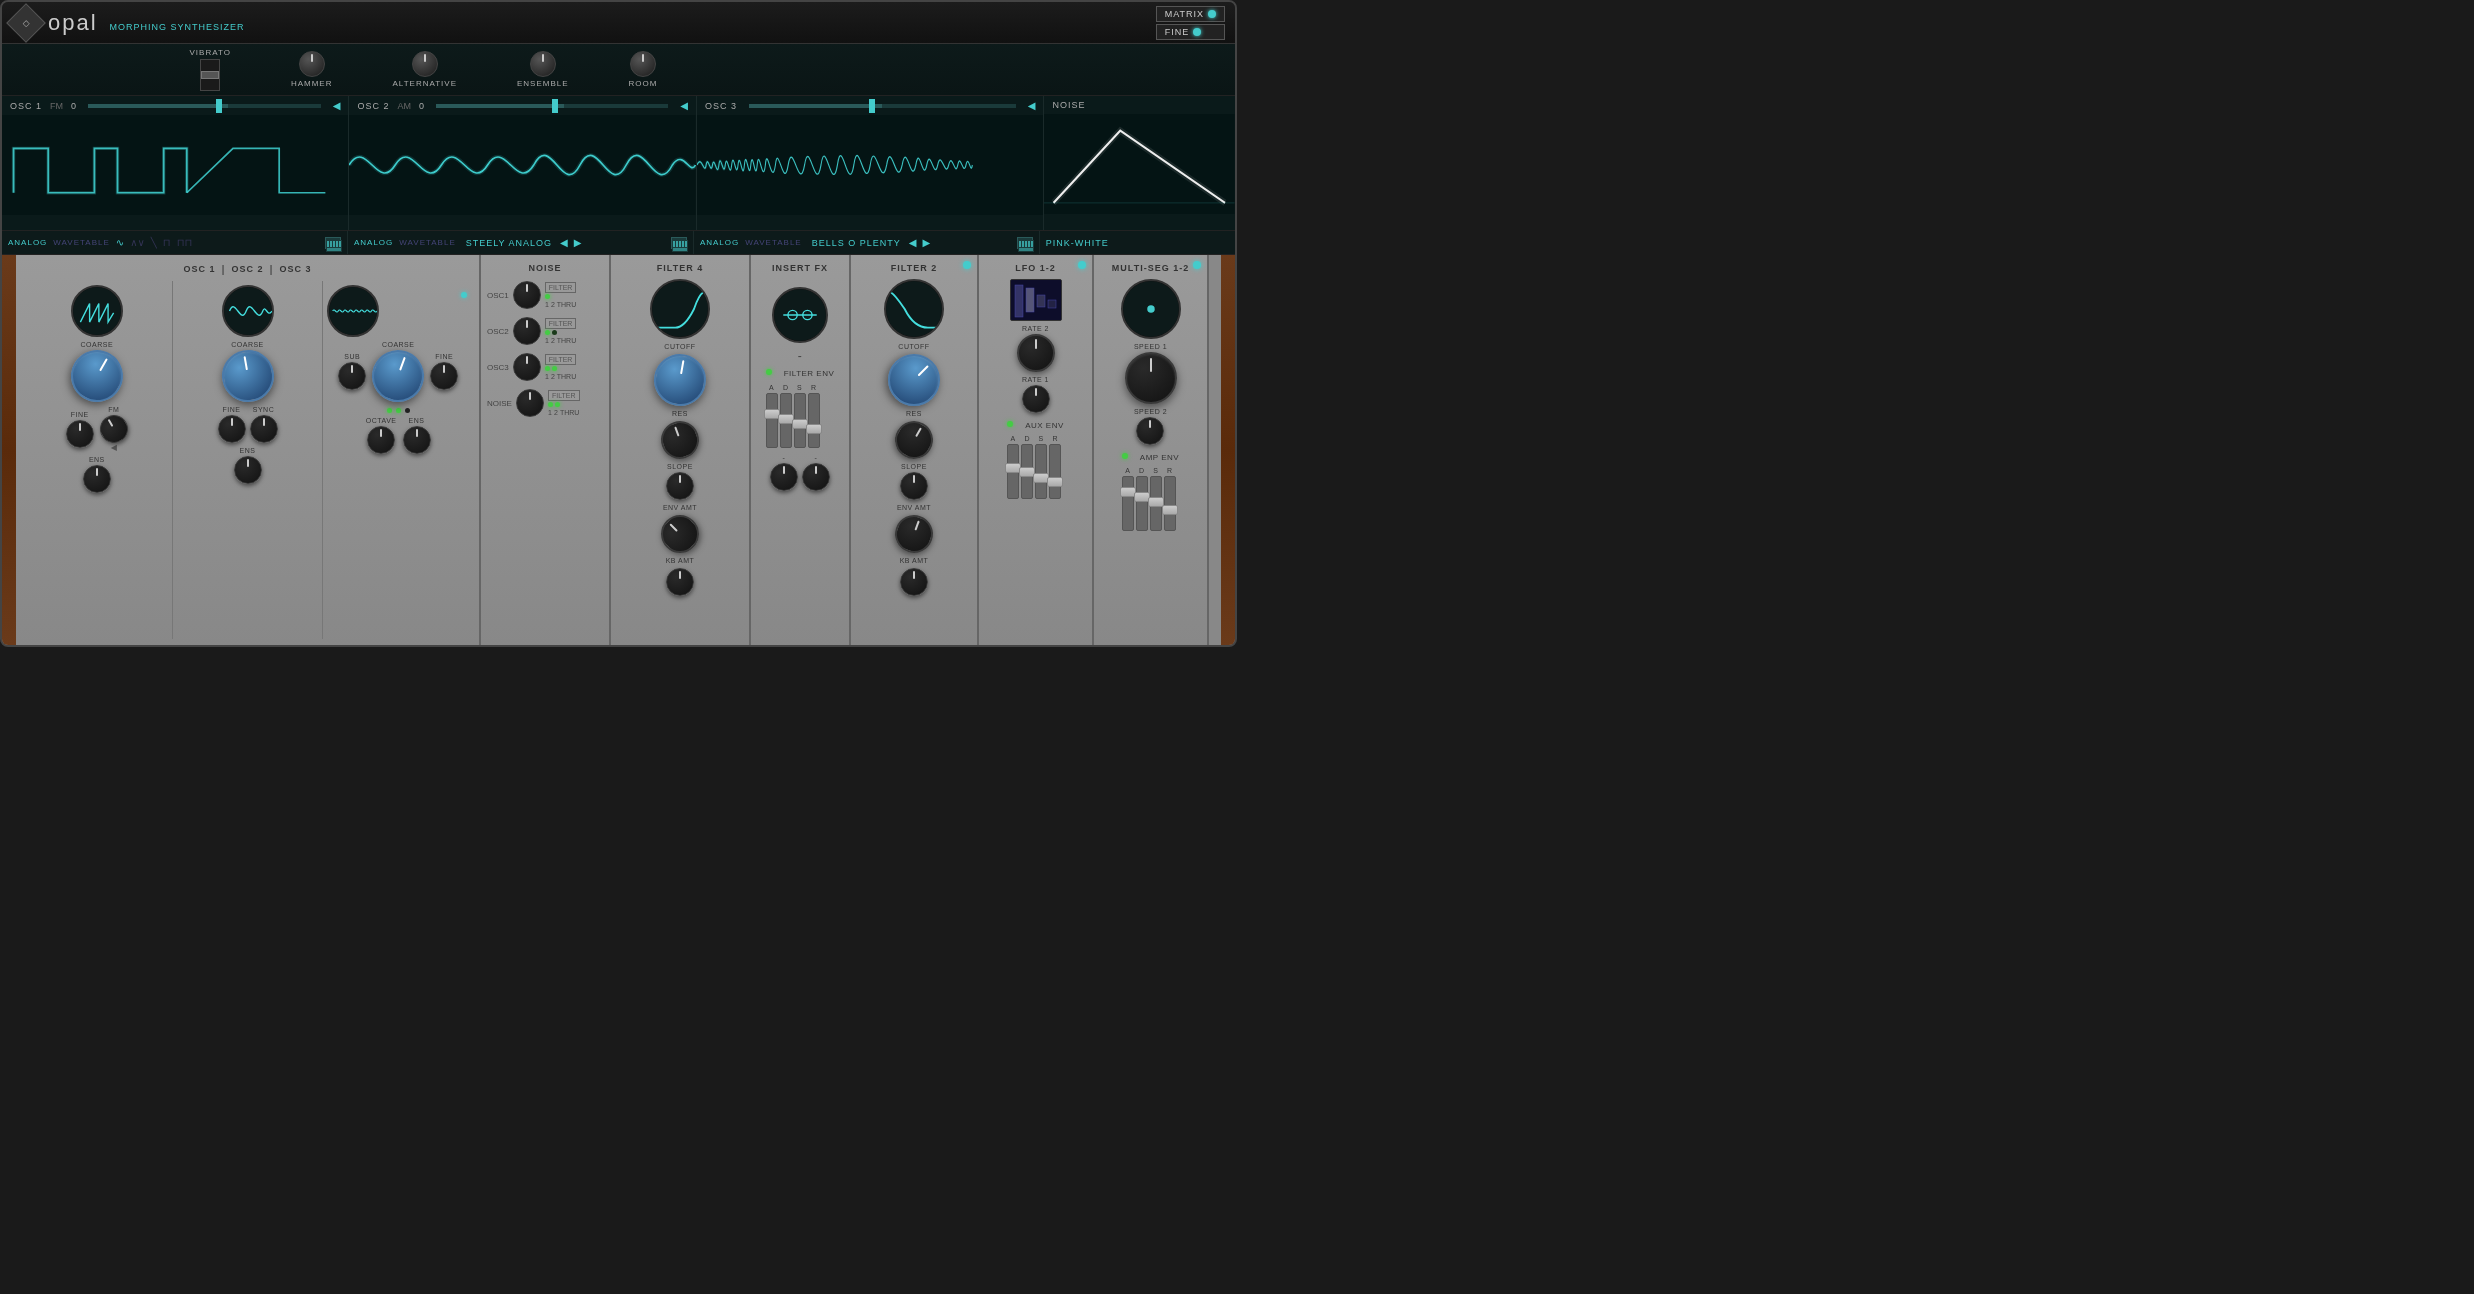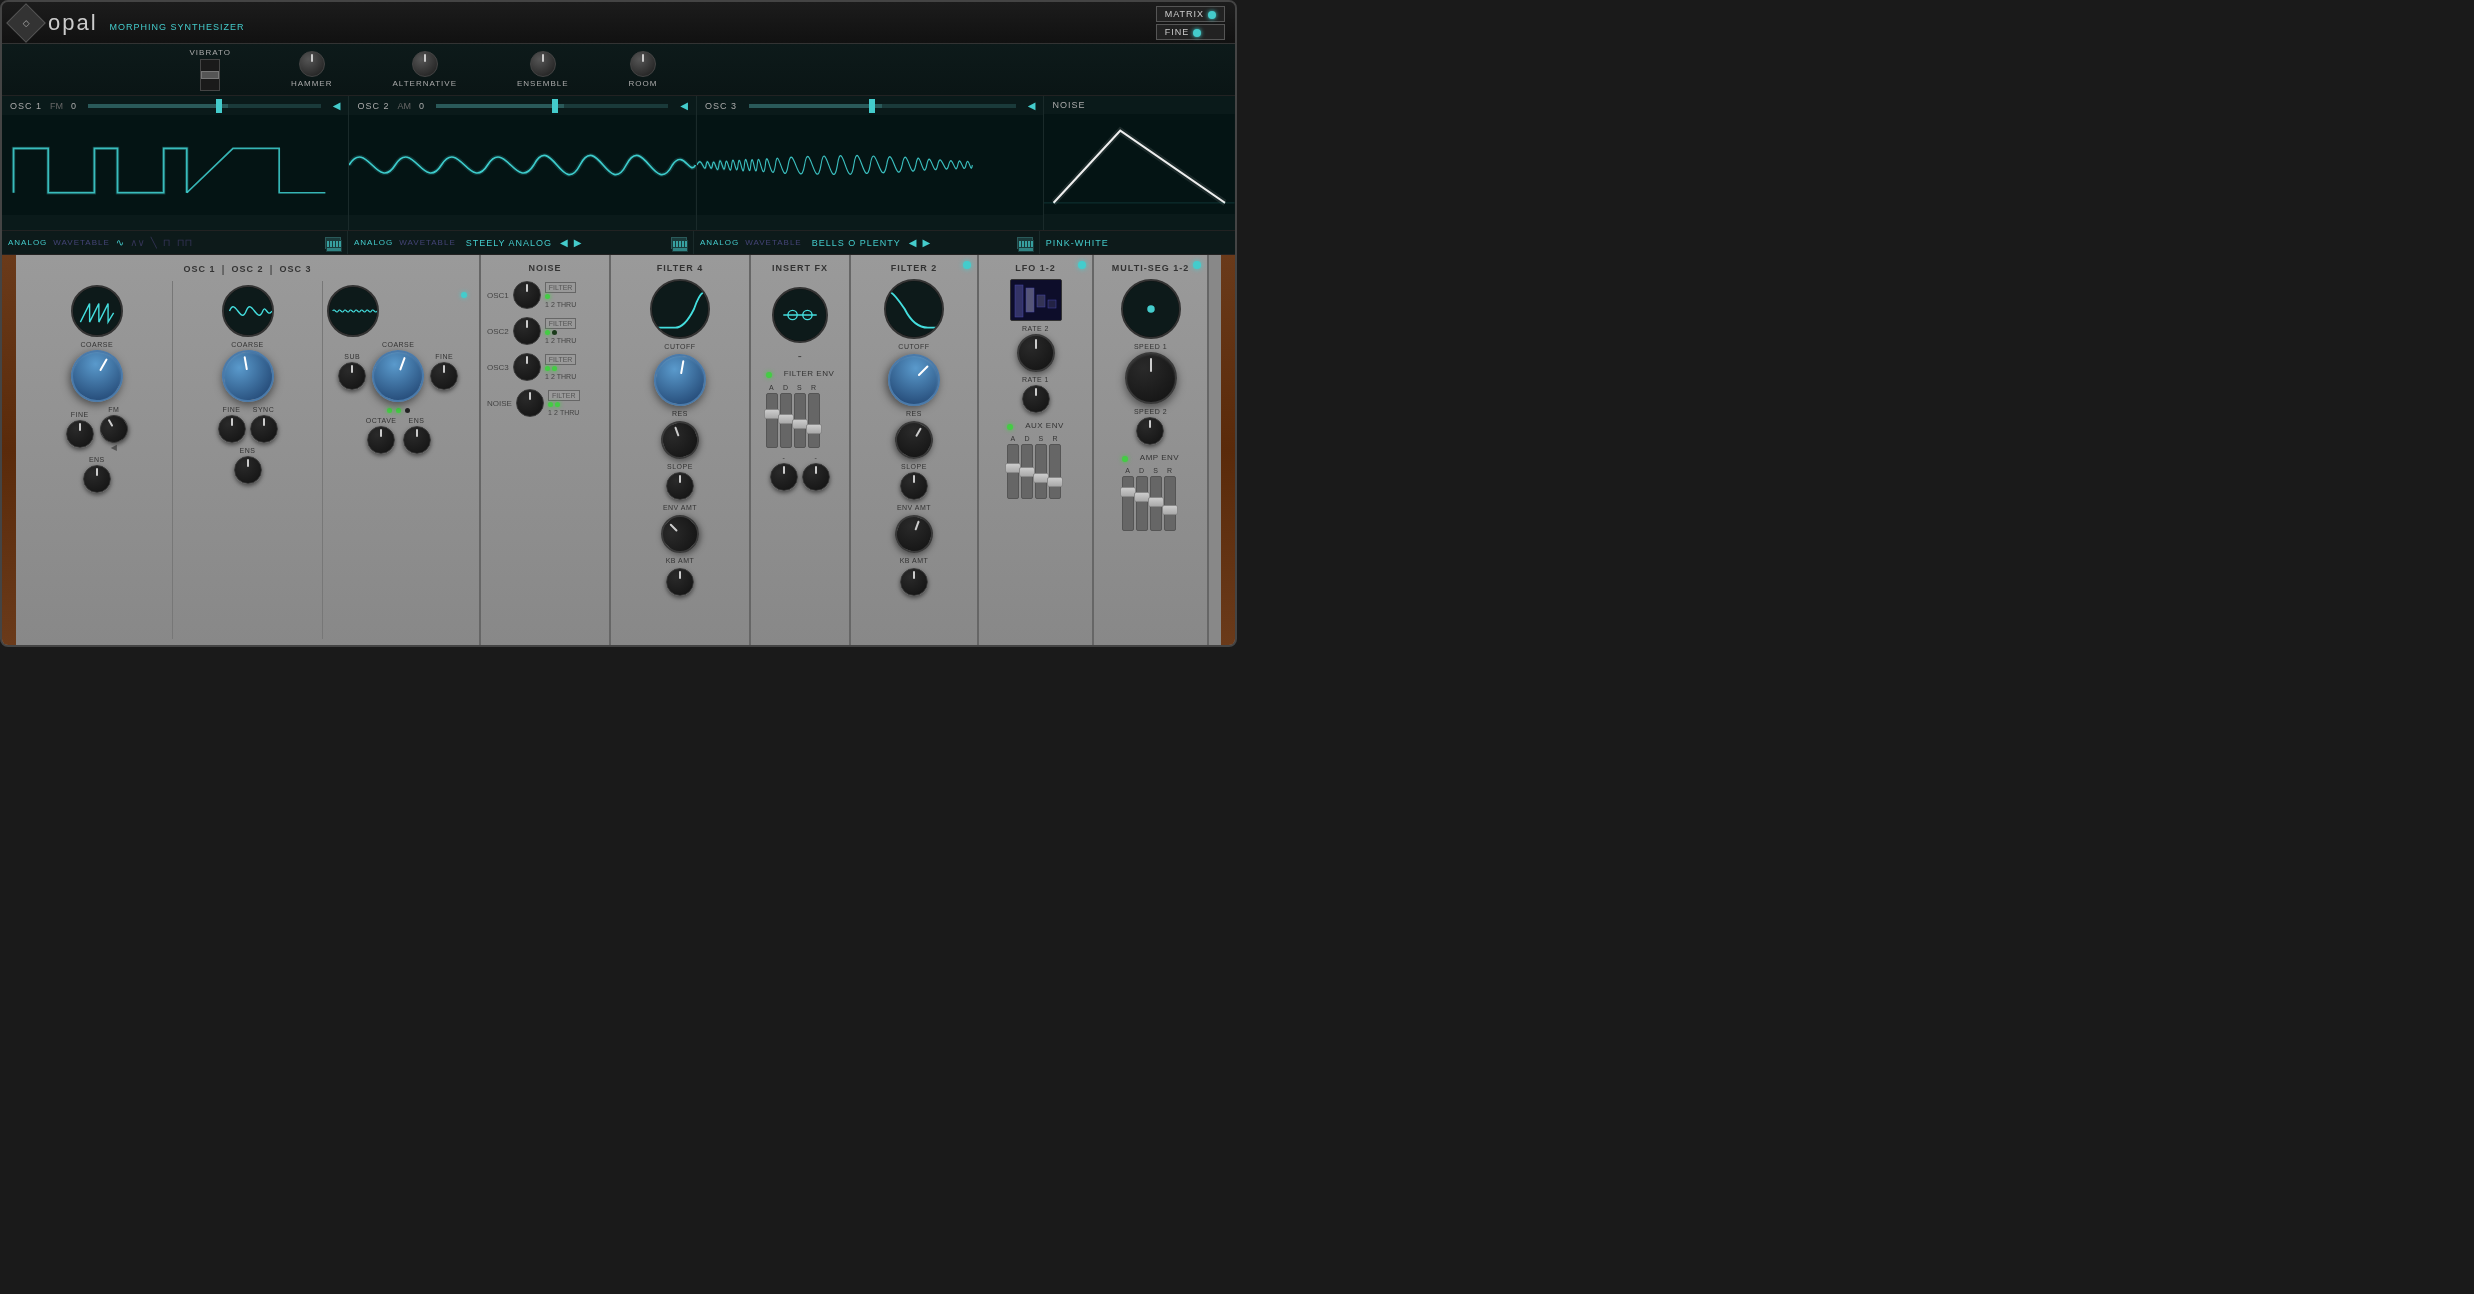--- a/index.html
+++ b/index.html
@@ -70,21 +70,21 @@
       gap: 2px;
     }
     .header-btn {
       background: #222;
       border: 1px solid #555;
       color: #ccc;
       font-size: 9px;
       padding: 2px 8px;
       letter-spacing: 1px;
       display: flex;
-      align-items: flex-end;
+      align-items: center;
       gap: 4px;
       cursor: pointer;
     }
     .header-btn .led {
       width: 8px;
       height: 8px;
       border-radius: 50%;
       background: #4cc;
       box-shadow: 0 0 4px #4cc;
     }
@@ -492,21 +492,21 @@
       cursor: pointer;
     }
     
     .env-section {
       display: flex;
       flex-direction: column;
       gap: 2px;
     }
     .env-header {
       display: flex;
-      align-items: flex-end;
+      align-items: flex-start;
       gap: 12px;
       font-size: 8px;
       color: #333;
       letter-spacing: 0.5px;
     }
     .env-led {
       width: 6px;
       height: 6px;
       border-radius: 50%;
       background: #4c4;

